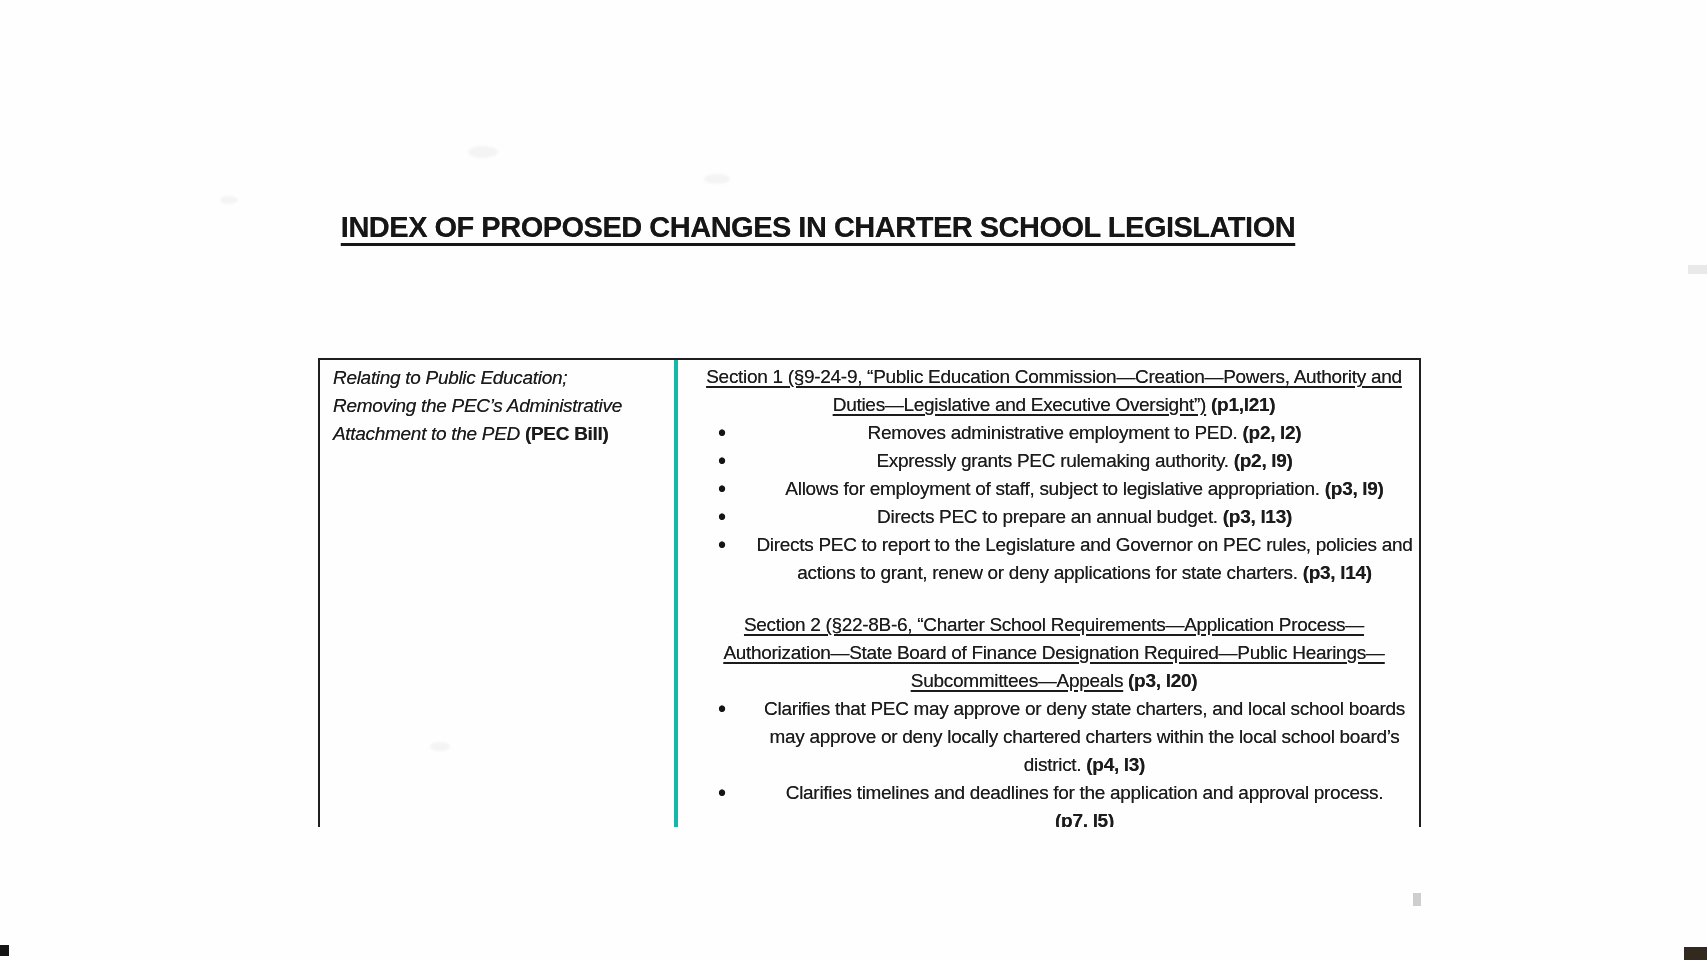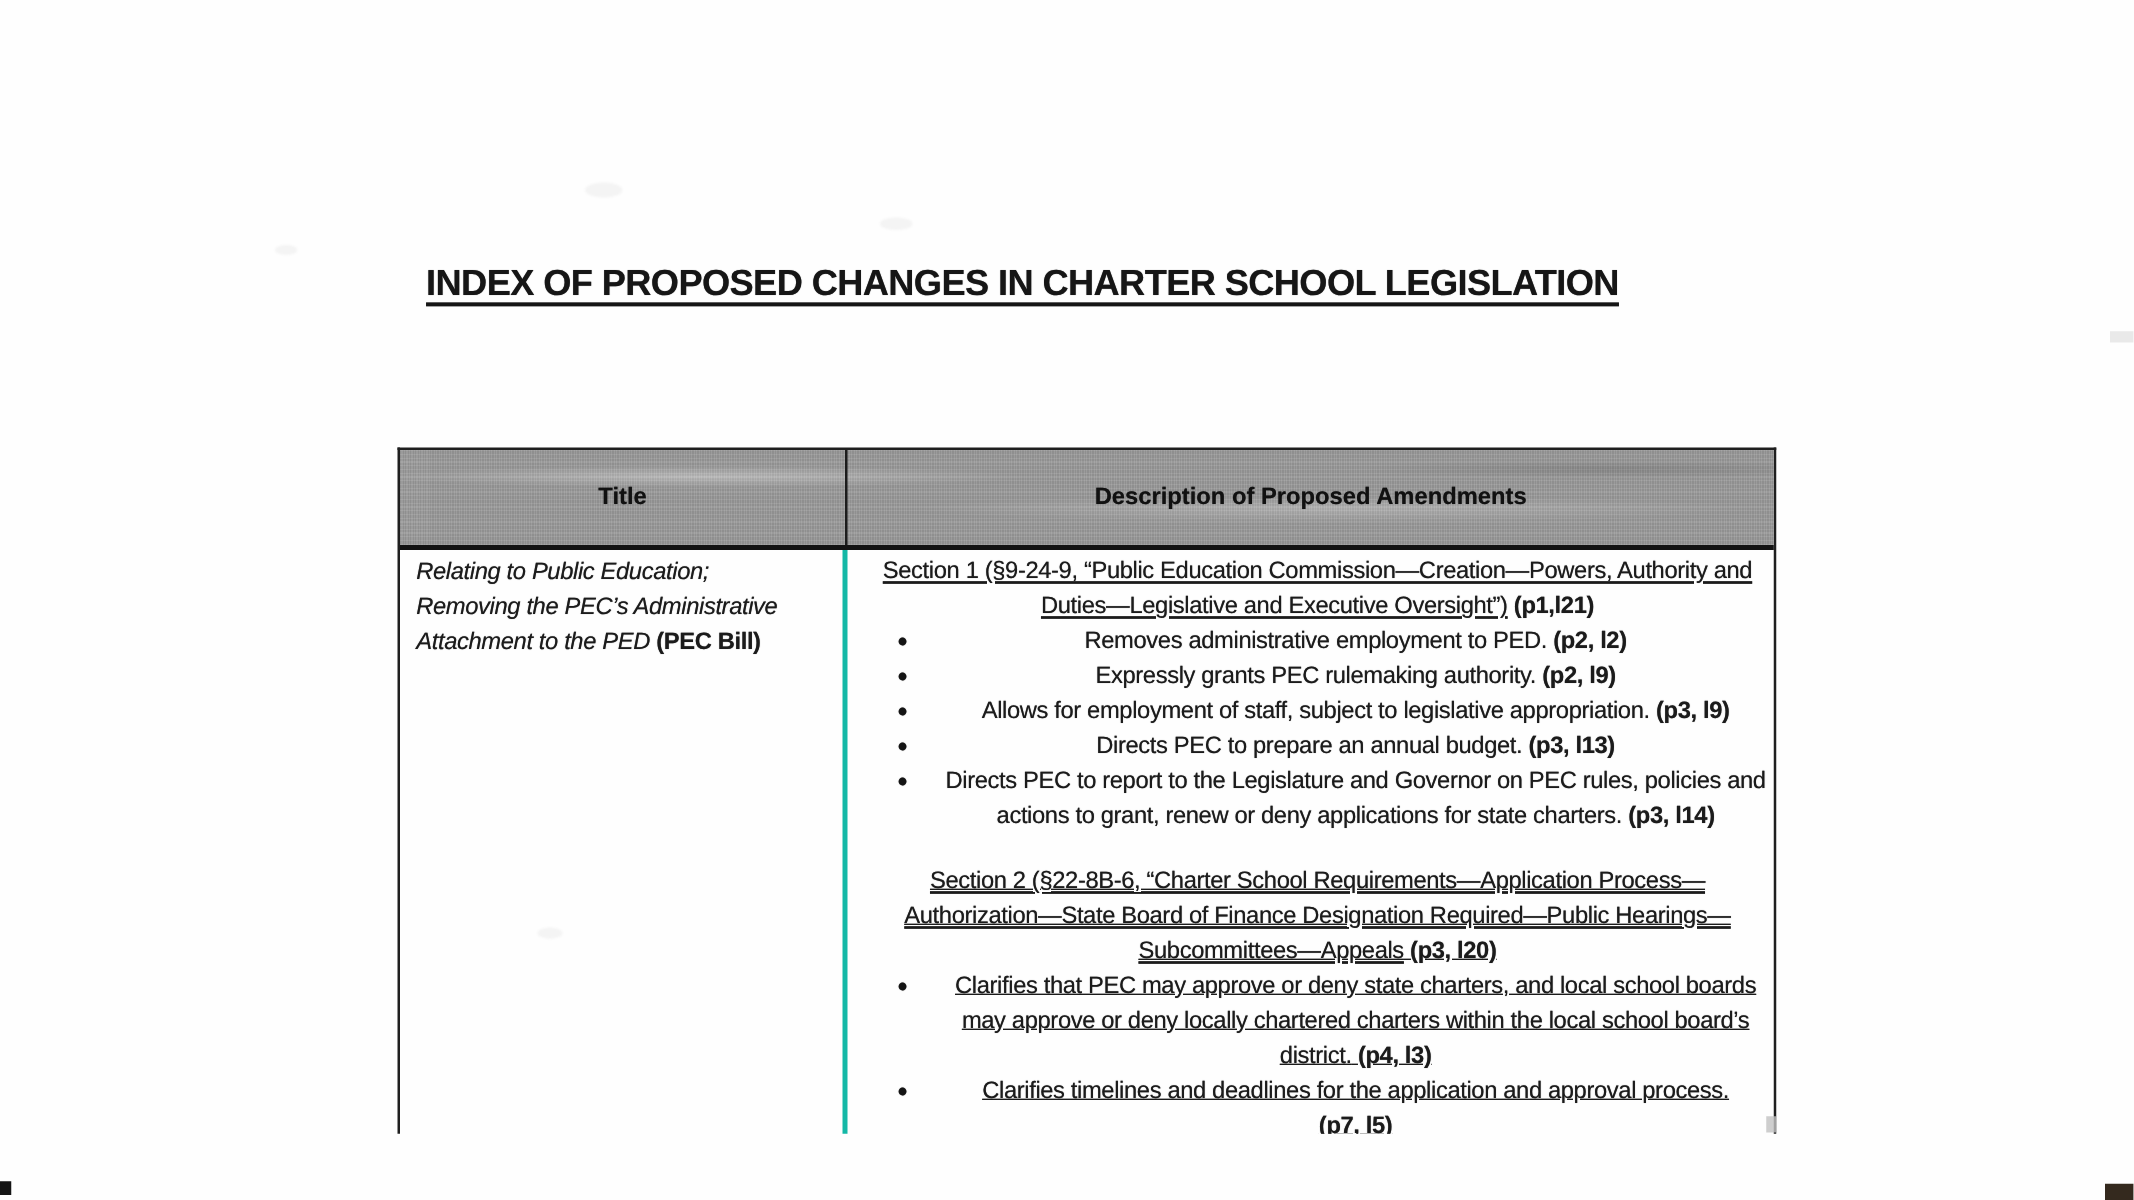--- a/index.html
+++ b/index.html
@@ -57,21 +57,21 @@
     width:358px;border-right:4px solid #14b8a6;
     padding:4px 8px 0 13px;
   }
   .td.c2{flex:1;padding:3px 0 0 11px;}
   
   .t{white-space:pre;}
   .i{font-style:italic;}
   .b{font-weight:bold;}
   .u{text-decoration:underline;text-decoration-thickness:1.5px;text-underline-offset:3px;}
   .section{margin:0;text-align:center;}
-  .section + .section{margin-top:24px;text-decoration:underline;}
+  .section + .section{margin-top:24px;}
   ul.bullets{list-style:none;margin:0;padding:0;}
   ul.bullets li{position:relative;padding-left:61px;}
   ul.bullets li::before{
     content:"•";
     position:absolute;left:29px;top:0;
     font-size:23px;line-height:28px;color:#141414;
   }
   
   .artifact{position:absolute;}
   .a-bl{left:0;top:945px;width:9px;height:11px;background:#151515;}
@@ -87,24 +87,20 @@
 </head>
 <body>
 
 <div class="page">
 
   <div class="doc-title">
     <span class="line">INDEX OF PROPOSED CHANGES IN CHARTER SCHOOL LEGISLATION</span>
   </div>
 
   <div class="tbl">
-    <div class="thead">
-      <div class="th c1">Title</div>
-      <div class="th c2">Description of Proposed Amendments</div>
-    </div>
     <div class="tbody">
 
       <div class="td c1">
         <span class="t i">Relating to Public Education;
 Removing the PEC’s Administrative
 Attachment to the PED</span> <span class="t b">(PEC Bill)</span>
       </div>
 
       <div class="td c2">
 

